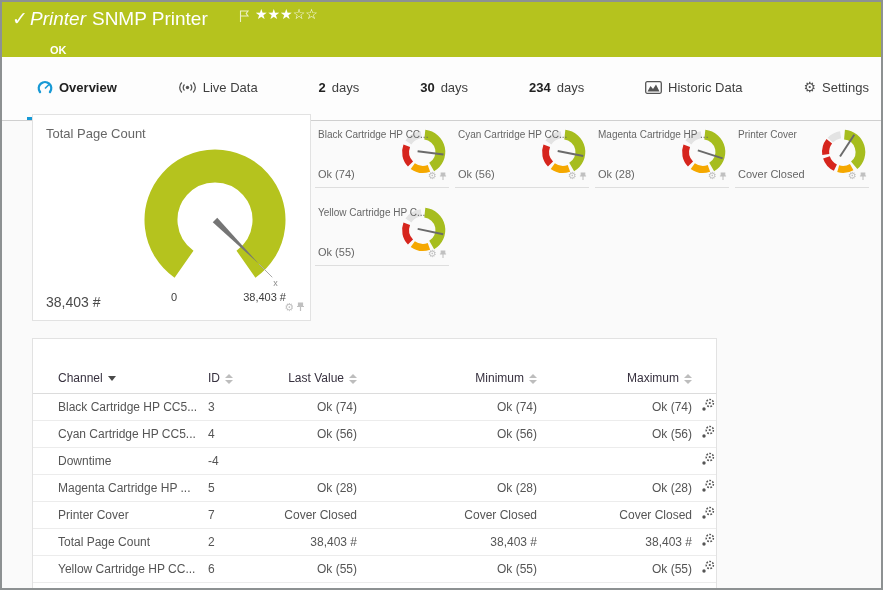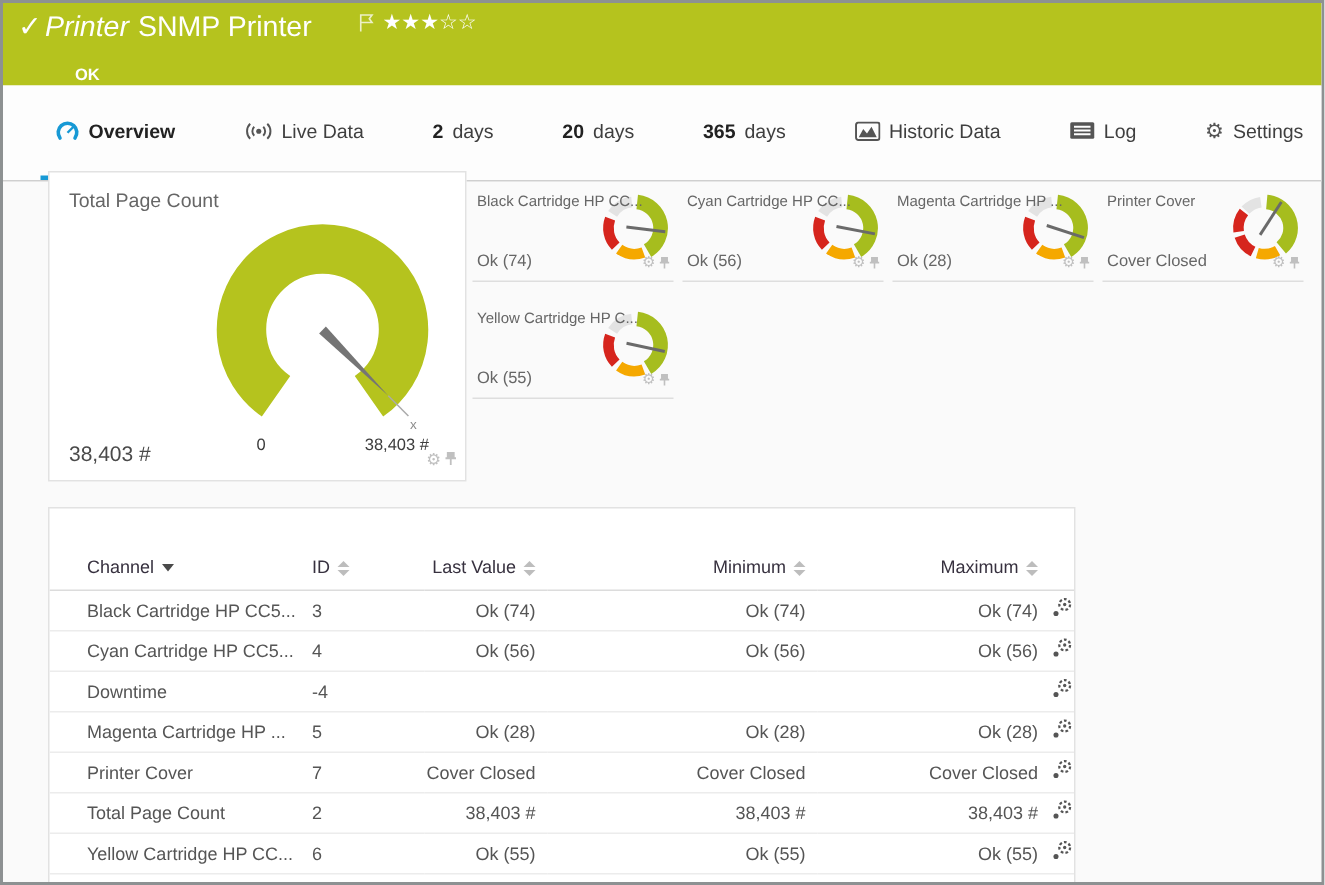--- a/index.html
+++ b/index.html
@@ -106,46 +106,35 @@
             <path d="M6.5 3.5 A4.2 4.2 0 0 0 6.5 9.5 M3.8 1.5 A7 7 0 0 0 3.8 11.5 M12.5 3.5 A4.2 4.2 0 0 1 12.5 9.5 M15.2 1.5 A7 7 0 0 1 15.2 11.5" fill="none" stroke="#555" stroke-width="1.3"></path>
           </svg>
         </span>
         <span>Live Data</span>
       </div>
       <div class="tab">
         <span class="num">2</span>
         <span>days</span>
       </div>
       <div class="tab">
-        <span class="num">20</span>
+        <span class="num">30</span>
         <span>days</span>
       </div>
       <div class="tab">
-        <span class="num">365</span>
+        <span class="num">234</span>
         <span>days</span>
       </div>
       <div class="tab">
         <span class="ticon">
           <svg width="17" height="13" viewBox="0 0 17 13">
             <rect x="0.7" y="0.7" width="15.6" height="11.6" rx="1.5" fill="none" stroke="#555" stroke-width="1.3"></rect>
             <path d="M2.5 10.5 L5.5 5 L8 8 L11 3.5 L14.5 10.5 Z" fill="#555"></path>
           </svg>
         </span>
         <span>Historic Data</span>
-      </div>
-      <div class="tab">
-        <span class="ticon">
-          <svg width="17" height="12" viewBox="0 0 17 12">
-            <rect x="0.5" y="0.5" width="16" height="11" rx="1" fill="#555"></rect>
-            <line x1="3" y1="3.5" x2="14" y2="3.5" stroke="#fff" stroke-width="1.2"></line>
-            <line x1="3" y1="6" x2="14" y2="6" stroke="#fff" stroke-width="1.2"></line>
-            <line x1="3" y1="8.5" x2="14" y2="8.5" stroke="#fff" stroke-width="1.2"></line>
-          </svg>
-        </span>
-        <span>Log</span>
       </div>
       <div class="tab">
         <span class="ticon">
           <span style="font-size:14px;color:#555;line-height:13px">⚙</span>
         </span>
         <span>Settings</span>
       </div>
     </div>
 
   <div class="card" id="gaugecard">

